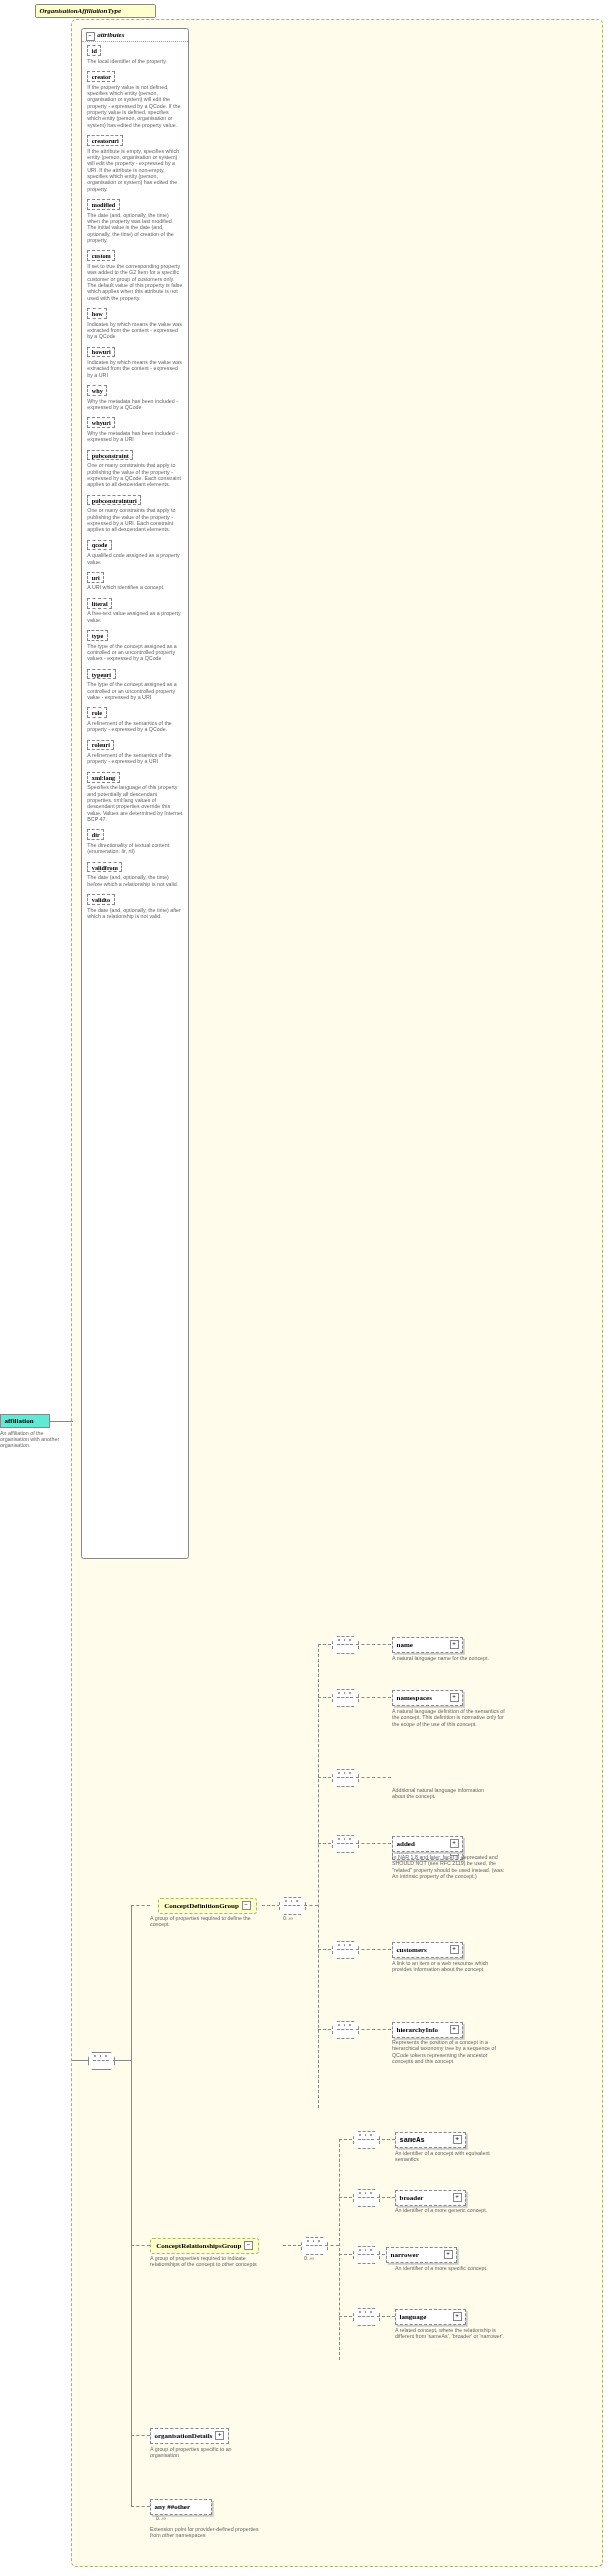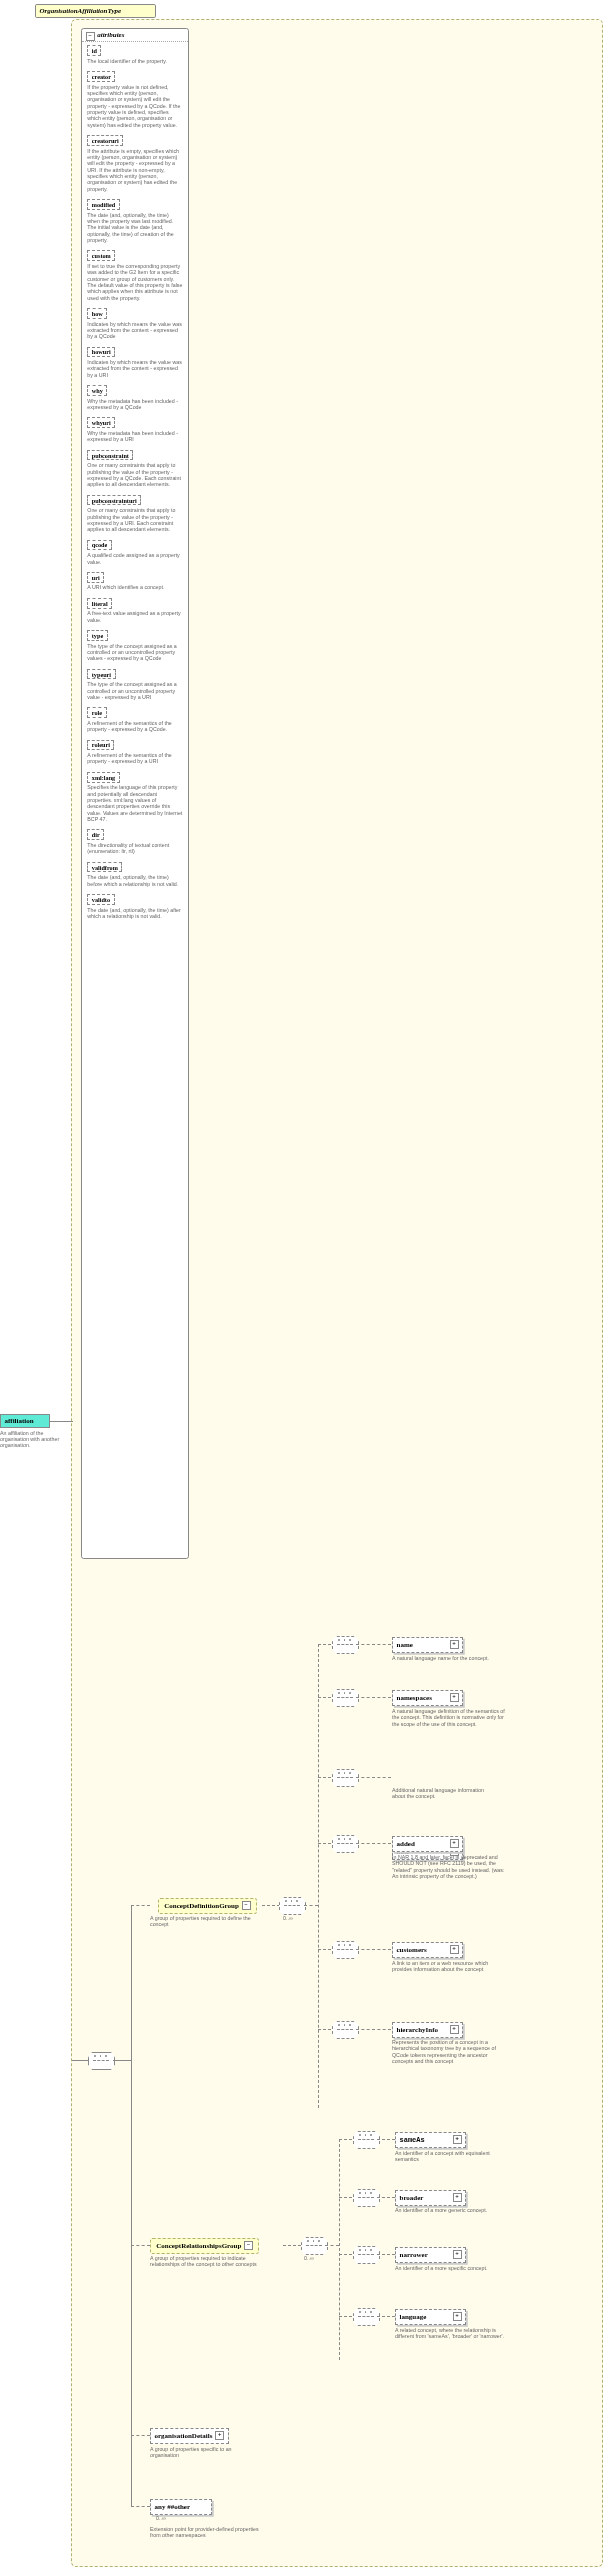--- a/index.html
+++ b/index.html
@@ -368,21 +368,21 @@
   </div>
   <div class="el-desc" style="left:395px; top:2207px; width:106px;">An identifier of a more generic concept.</div>
 
   <div class="h-line-d" style="left:339px; top:2254px; width:13.3px;"></div>
   <div class="seq" style="left:353px; top:2246px; border-style:dashed;">
       <span class="dot d1"></span>
       <span class="dot d2"></span>
       <span class="dot d3"></span>
     </div>
   <div class="h-line-d" style="left:377px; top:2254px; width:17.7px;"></div>
-  <div class="el-box dashed shadow" style="left:395px; top:2247px;">
+  <div class="el-box dashed shadow" style="left:386px; top:2247px;">
     <span>narrower</span>
     <span class="pm">+</span>
   </div>
   <div class="el-desc" style="left:395px; top:2265px; width:106px;">An identifier of a more specific concept.</div>
 
   <div class="h-line-d" style="left:339px; top:2316px; width:13.3px;"></div>
   <div class="seq" style="left:353px; top:2308px; border-style:dashed;">
       <span class="dot d1"></span>
       <span class="dot d2"></span>
       <span class="dot d3"></span>

